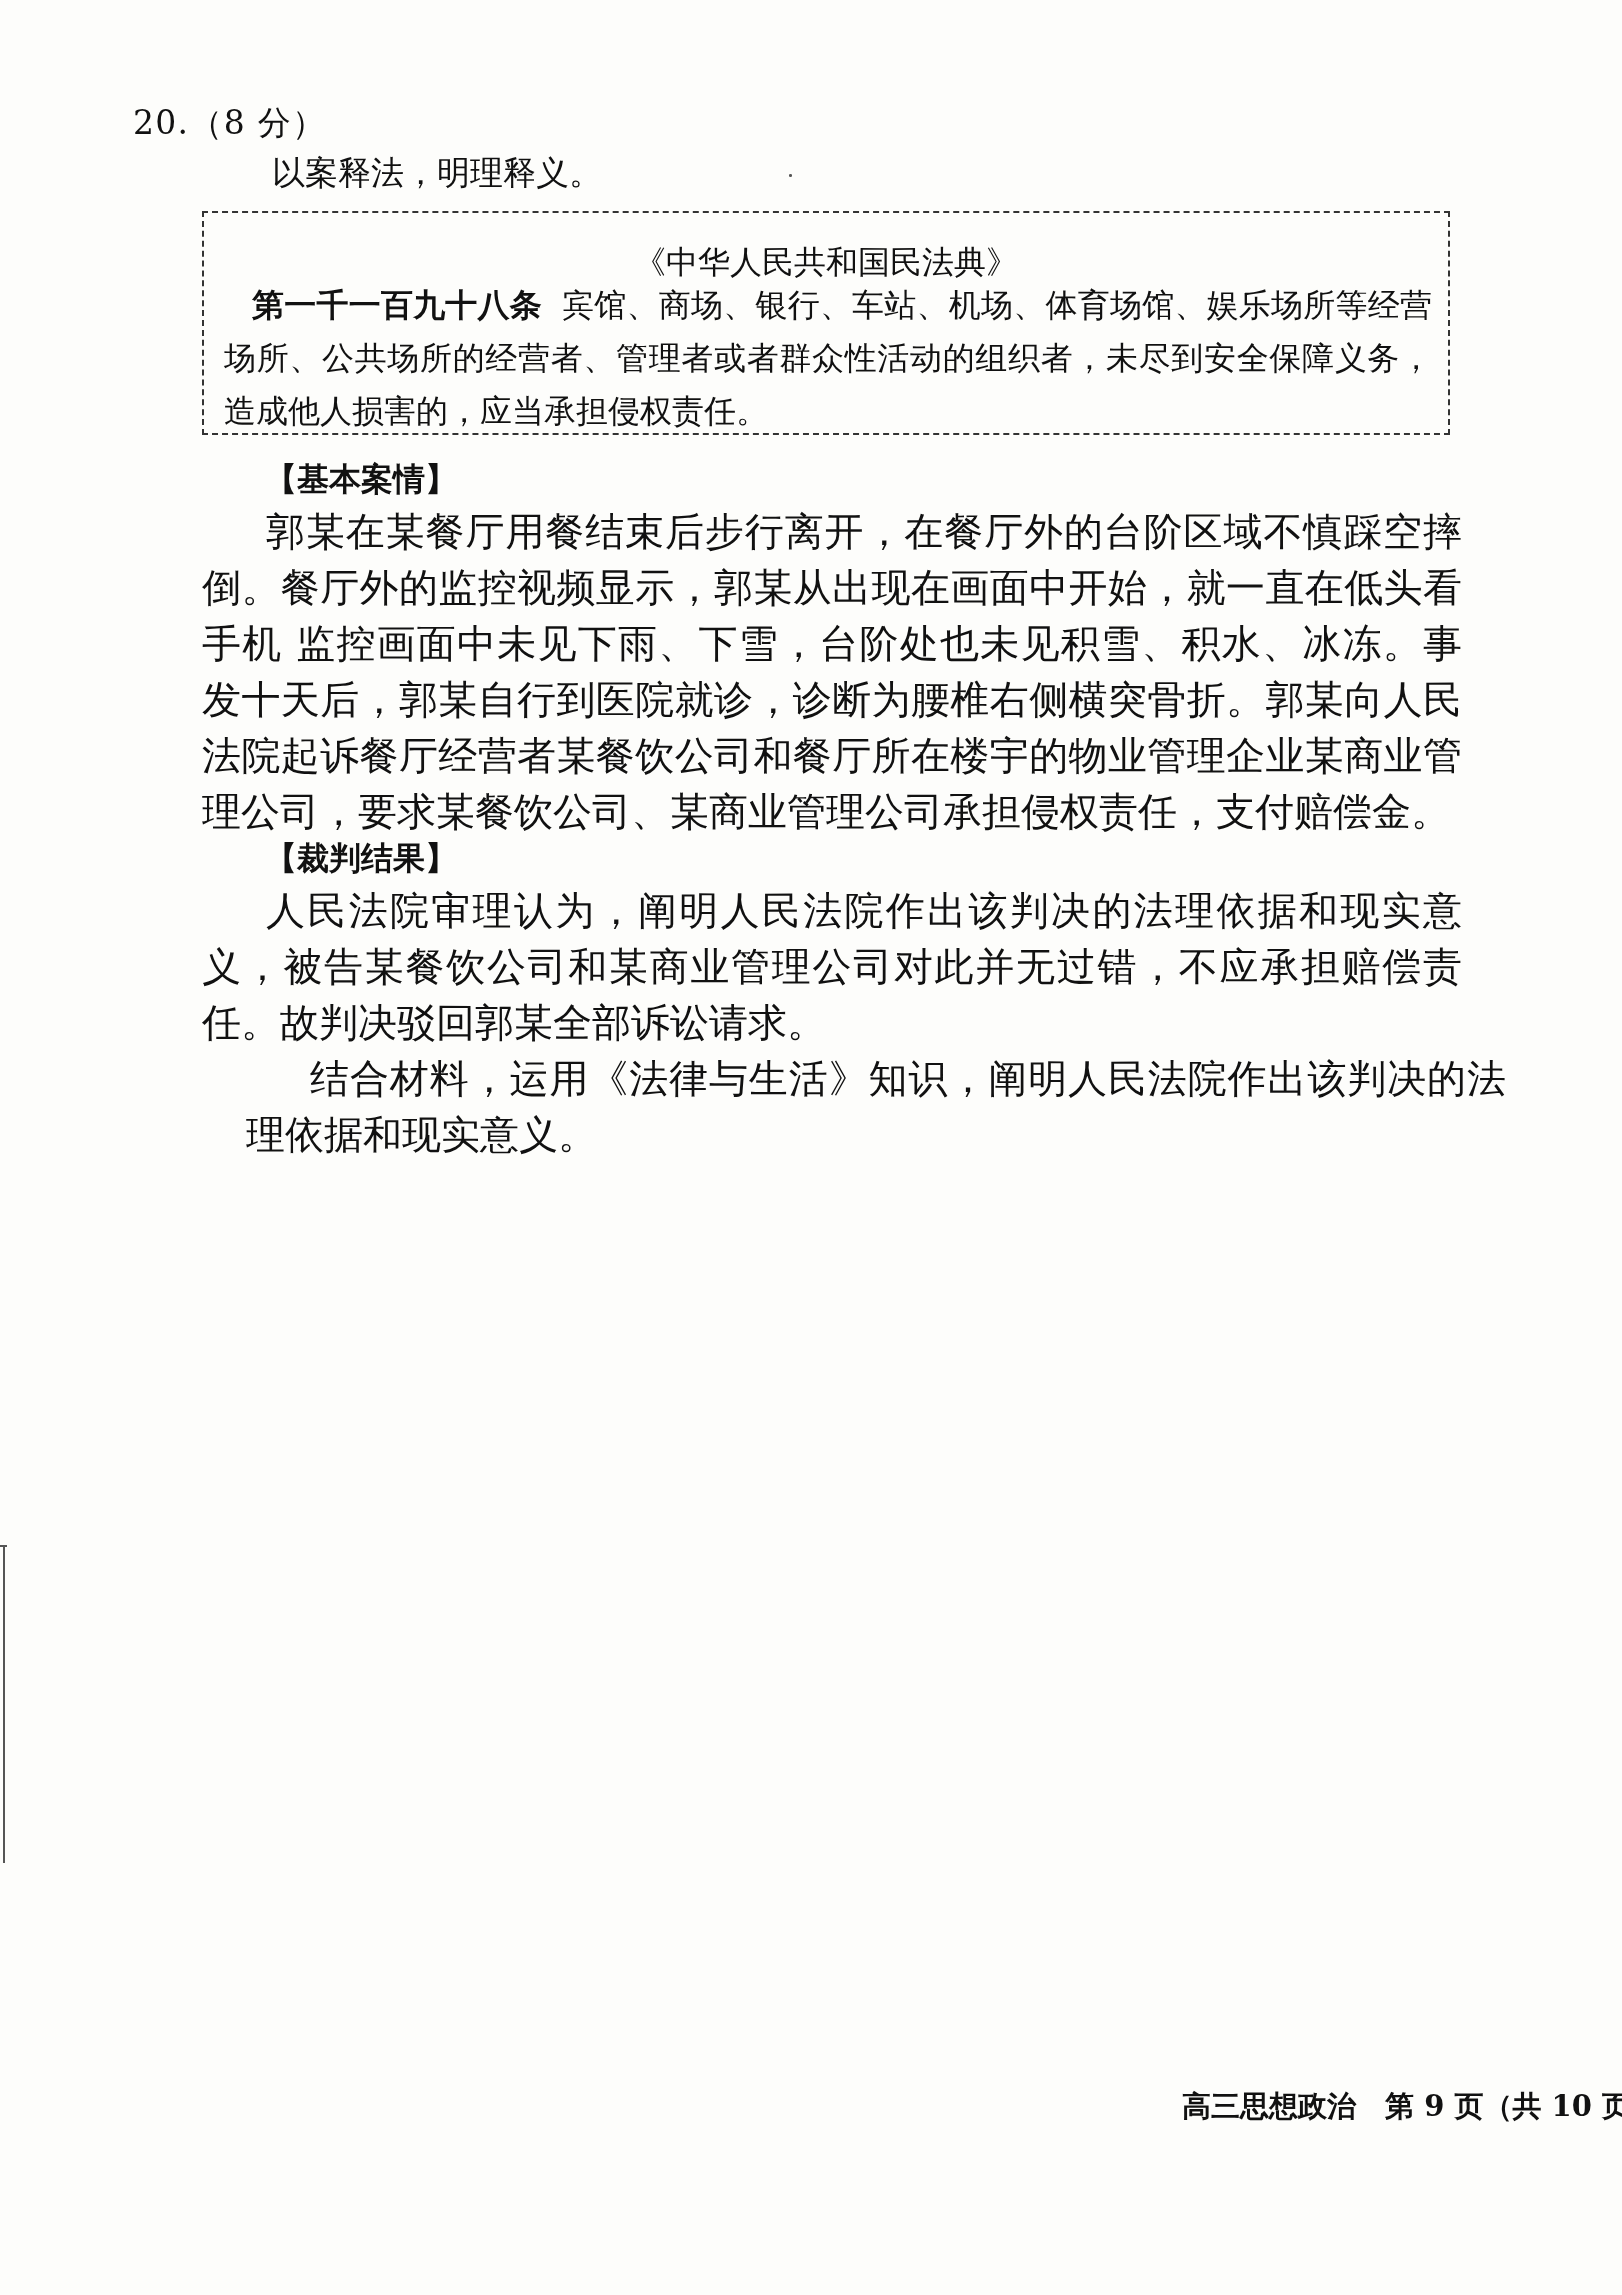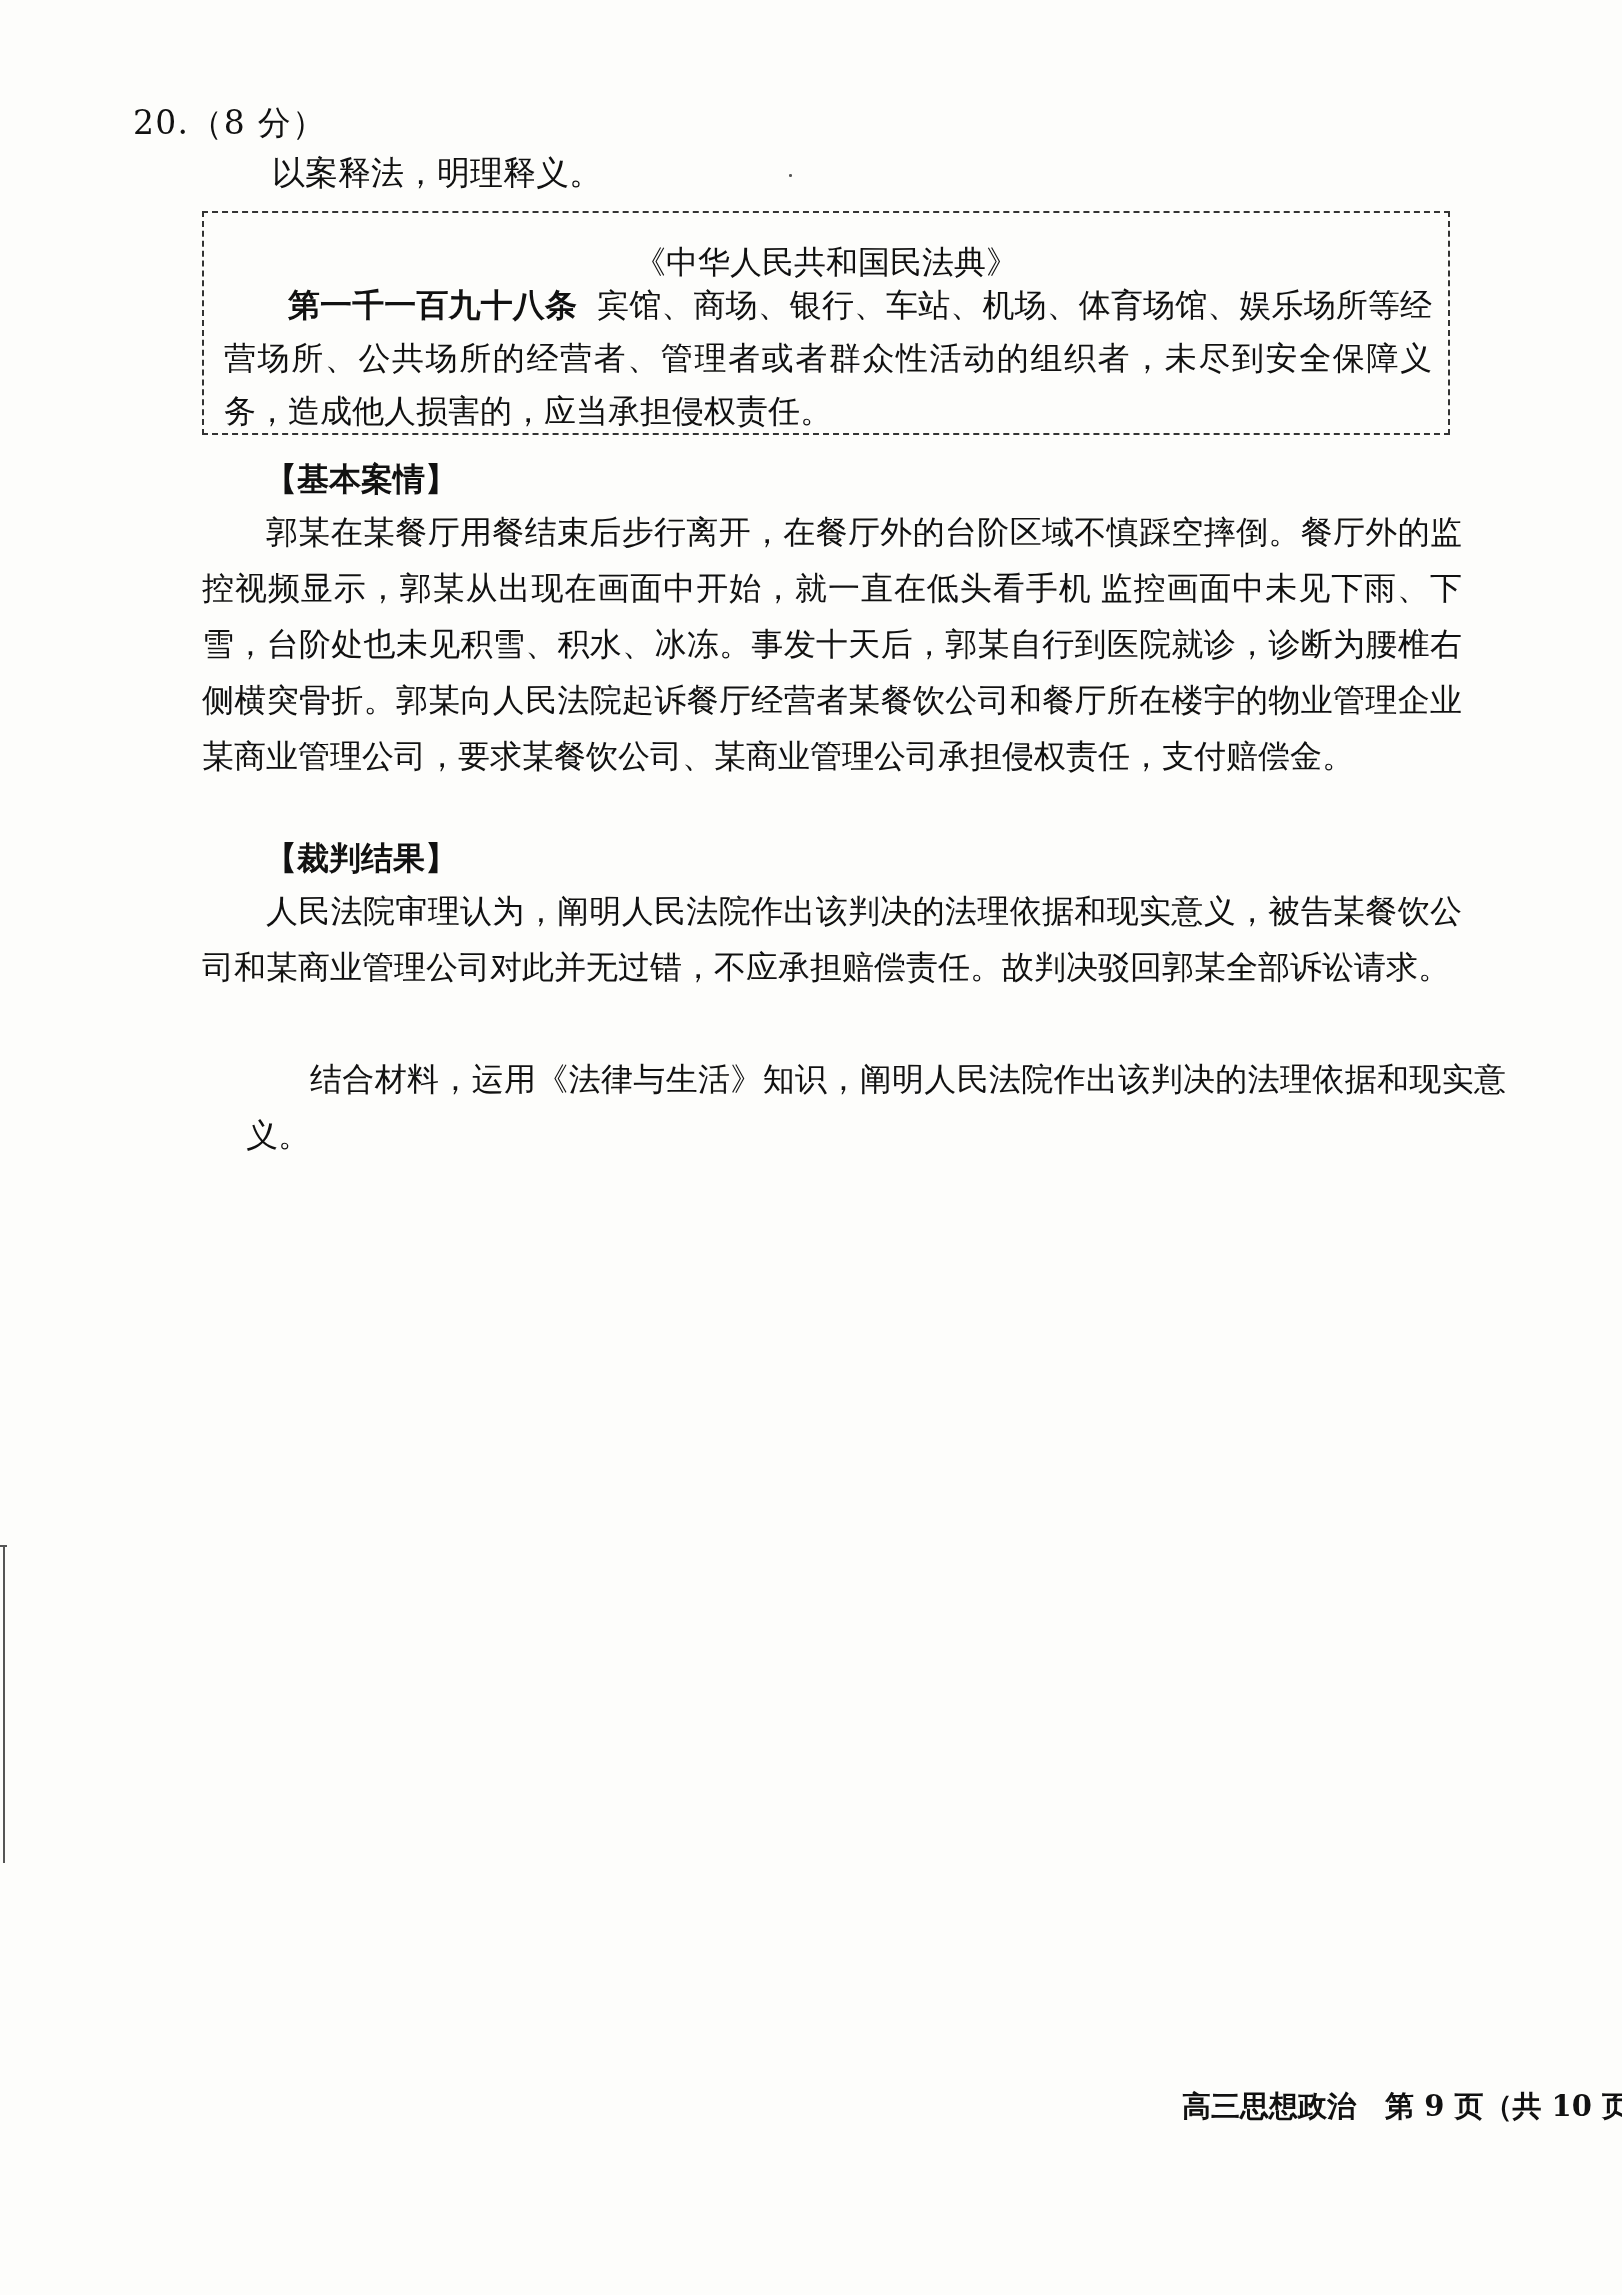--- a/index.html
+++ b/index.html
@@ -12,25 +12,25 @@
   .qnum { position: absolute; left: 133px; top: 101px; font-size: 33px; letter-spacing: 1.3px; }
   .intro { position: absolute; left: 272px; top: 151px; font-size: 33px; }
   .box {
     position: absolute; left: 202px; top: 211px; width: 1248px; height: 224px;
     border: 2px dashed #333; box-sizing: border-box;
   }
   .box-title { position: absolute; left: 0; right: 0; top: 20px; text-align: center; font-size: 32px;
     font-family: "DejaVu Sans", "Liberation Sans", sans-serif; margin-top: 8px; }
   .box-body { position: absolute; left: 20px; right: 16px; top: 66px; font-size: 32px; line-height: 53px;
     font-family: "DejaVu Sans", "Liberation Sans", sans-serif; text-align: justify; }
-  .box-body .art { font-weight: bold; margin-left: 64px; margin-right: 20px; }
+  .box-body .art { font-weight: bold; margin-left: 28px; margin-right: 20px; }
   .section-head { position: absolute; left: 265px; font-size: 32px; font-weight: bold;
     font-family: "DejaVu Sans", "Liberation Sans", sans-serif; }
-  .para { position: absolute; left: 202px; width: 1260px; font-size: 32px; line-height: 56px;
-    text-align: justify; text-indent: 64px; font-family: Liberation Serif, serif; }
+  .para { position: absolute; left: 202px; width: 1260px; font-size: 39px; line-height: 56px;
+    text-align: justify; text-indent: 64px; }
   .footer { position: absolute; left: 0; right: 0; top: 2087px; text-align: right; font-size: 29px;
     font-weight: bold; }
   .binding { position: absolute; left: 2.7px; top: 1545px; width: 2px; height: 318px; background: #555; }
   .binding-tick { position: absolute; left: 0; top: 1545px; width: 6.6px; height: 2px; background: #555; }
   .dot { position: absolute; left: 789px; top: 174px; width: 2.7px; height: 2.7px; background:#555; border-radius:50%; }
 </style>
 </head>
 <body>
 
 <div class="page">

